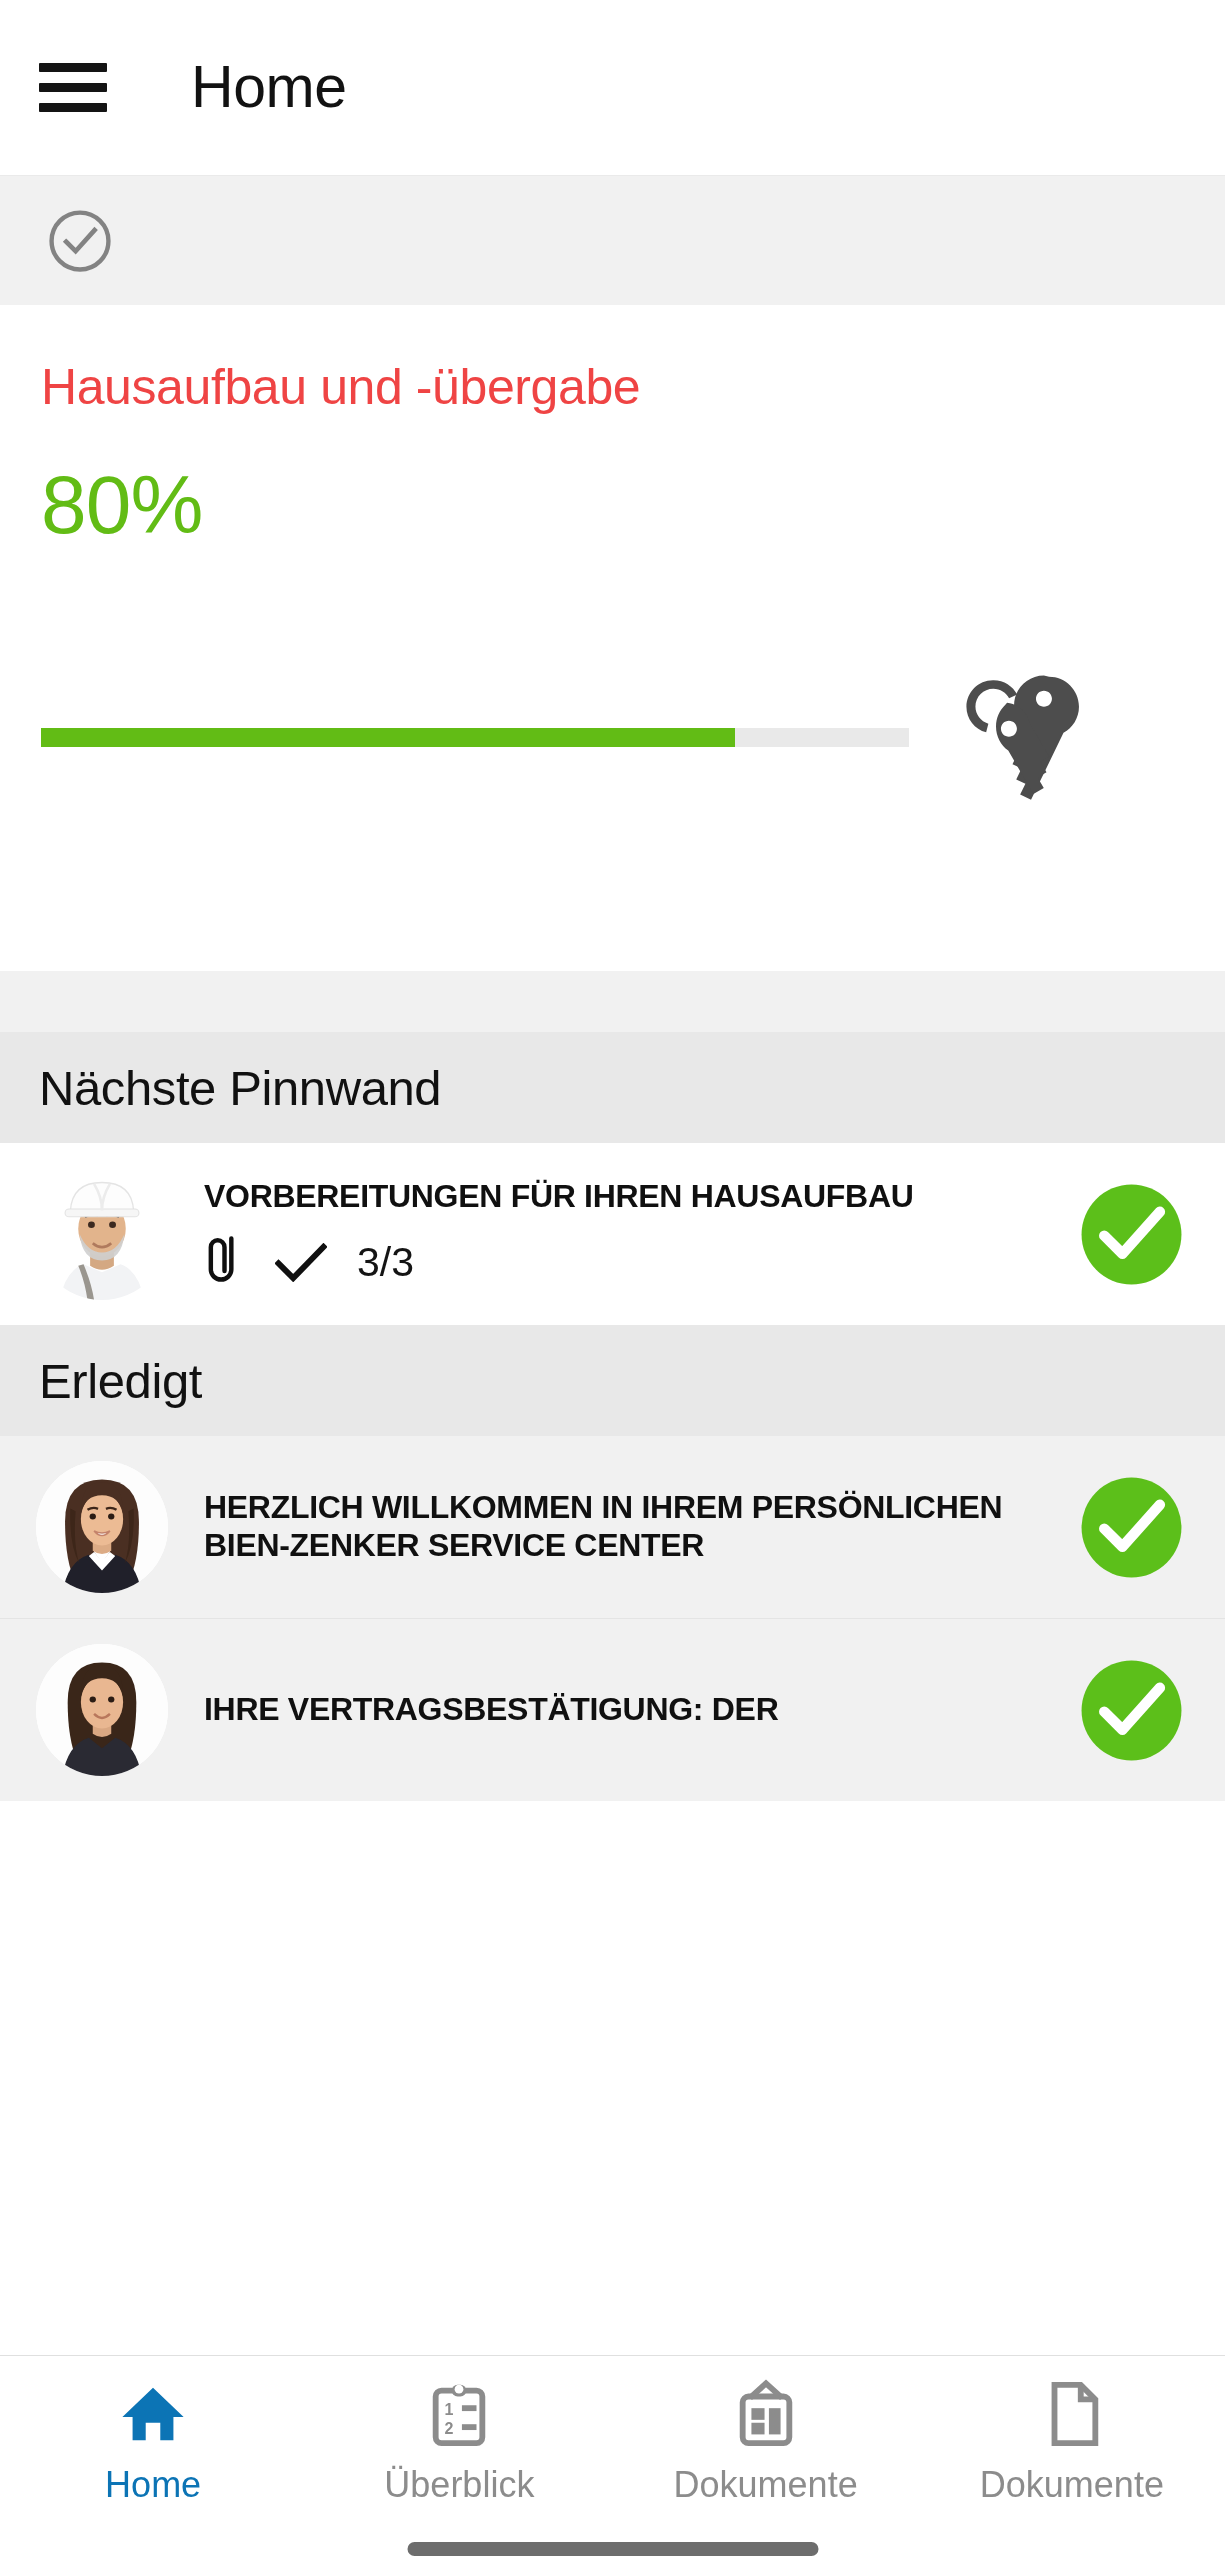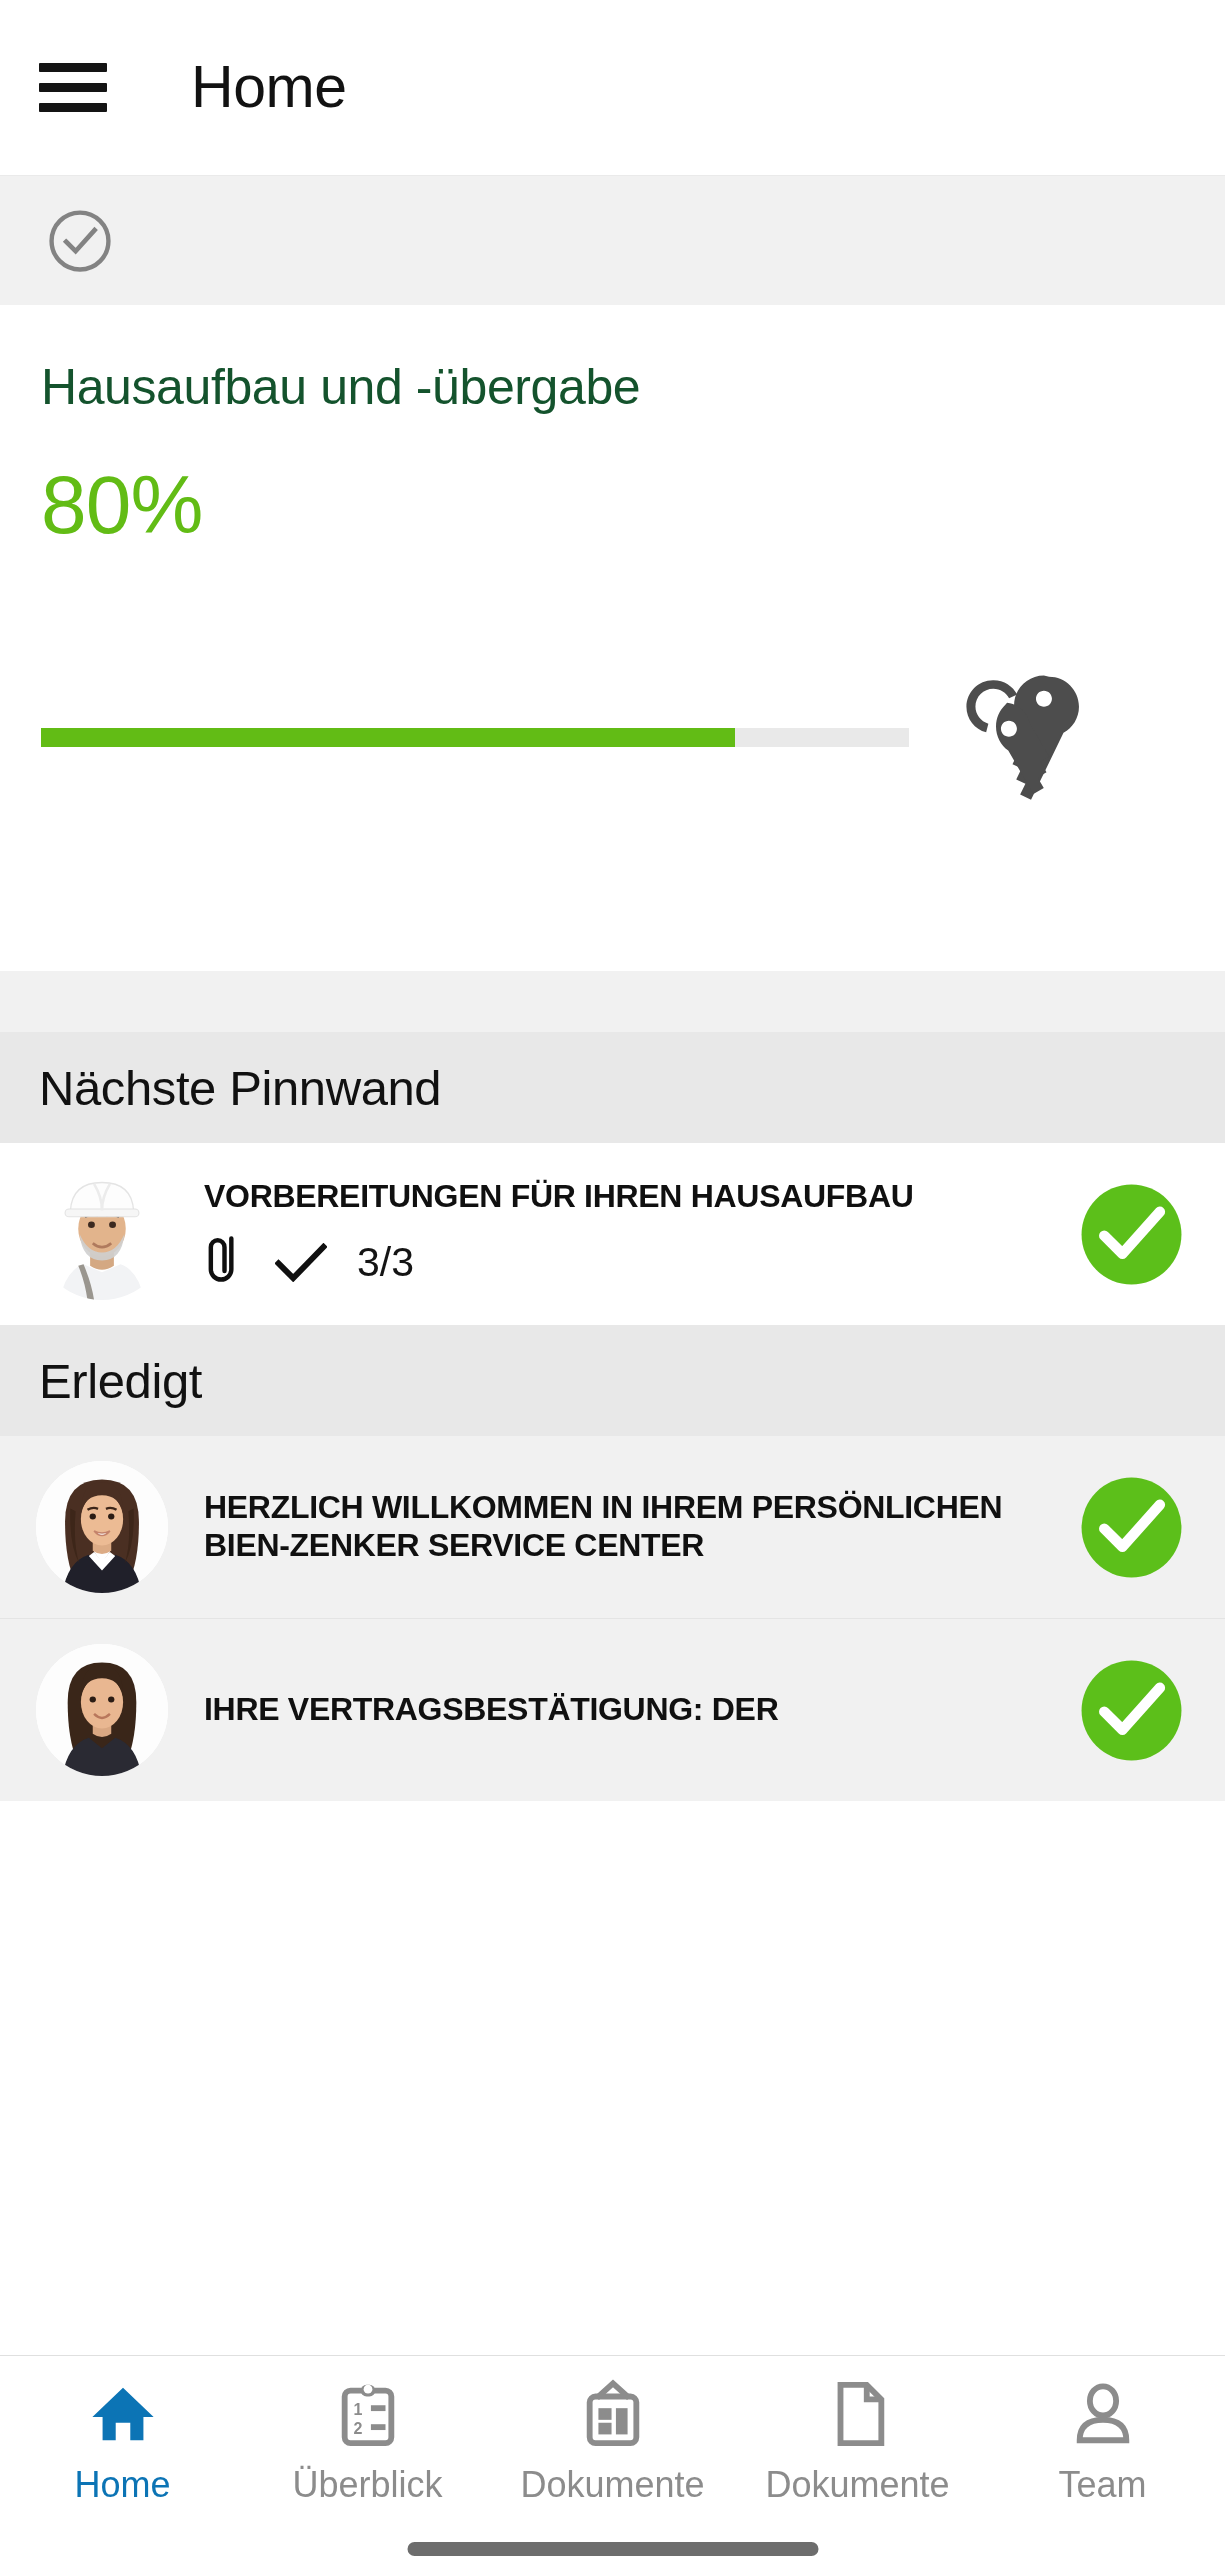--- a/index.html
+++ b/index.html
@@ -79,21 +79,21 @@
 
   
   .progress-card {
     background: #ffffff;
     padding: 54px 41px 0 41px;
     height: 666px;
     position: relative;
   }
   .progress-title {
     font-size: 50px;
-    color: #14532d;
+    color: #ef4444;
     font-weight: 400;
     line-height: 1.15;
     letter-spacing: -0.4px;
   }
   .progress-percent {
     font-size: 82px;
     color: #62bc15;
     font-weight: 400;
     line-height: 1;
     margin-top: 47px;
@@ -433,25 +433,18 @@
     </div>
 
     <div class="tab">
       <svg class="tab-icon" viewBox="0 0 48 48">
         <path d="M12 4 h18 l10 10 v30 a0 0 0 0 1 0 0 h-28 z" fill="none" stroke="#8c8c8c" stroke-width="4" stroke-linejoin="miter"></path>
         <path d="M30 4 v10 h10" fill="none" stroke="#8c8c8c" stroke-width="4"></path>
       </svg>
       <span class="tab-label">Dokumente</span>
     </div>
 
-    <div class="tab">
-      <svg class="tab-icon" viewBox="0 0 48 48">
-        <ellipse cx="24" cy="15" rx="9" ry="10" fill="none" stroke="#8c8c8c" stroke-width="4"></ellipse>
-        <path d="M8 42 q0-14 16-14 q16 0 16 14 z" fill="none" stroke="#8c8c8c" stroke-width="4"></path>
-      </svg>
-      <span class="tab-label">Team</span>
-    </div>
 
     <div class="home-indicator"></div>
   </div>
 
 </div>
 
 
 </body></html>

